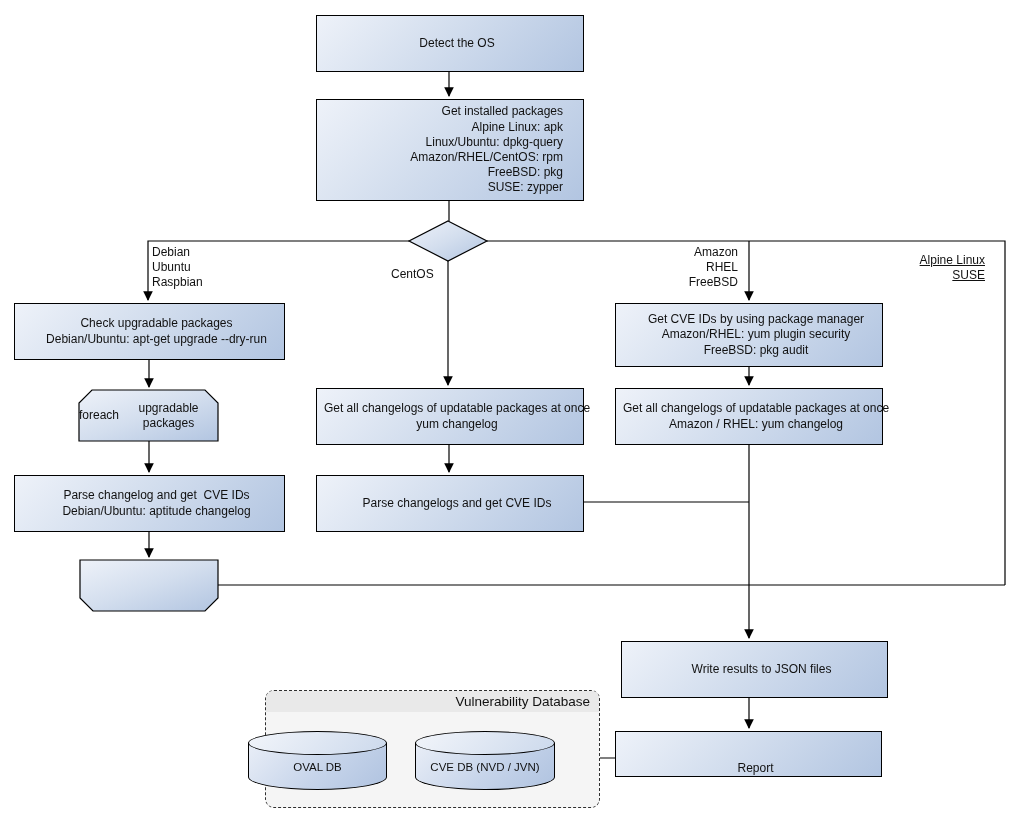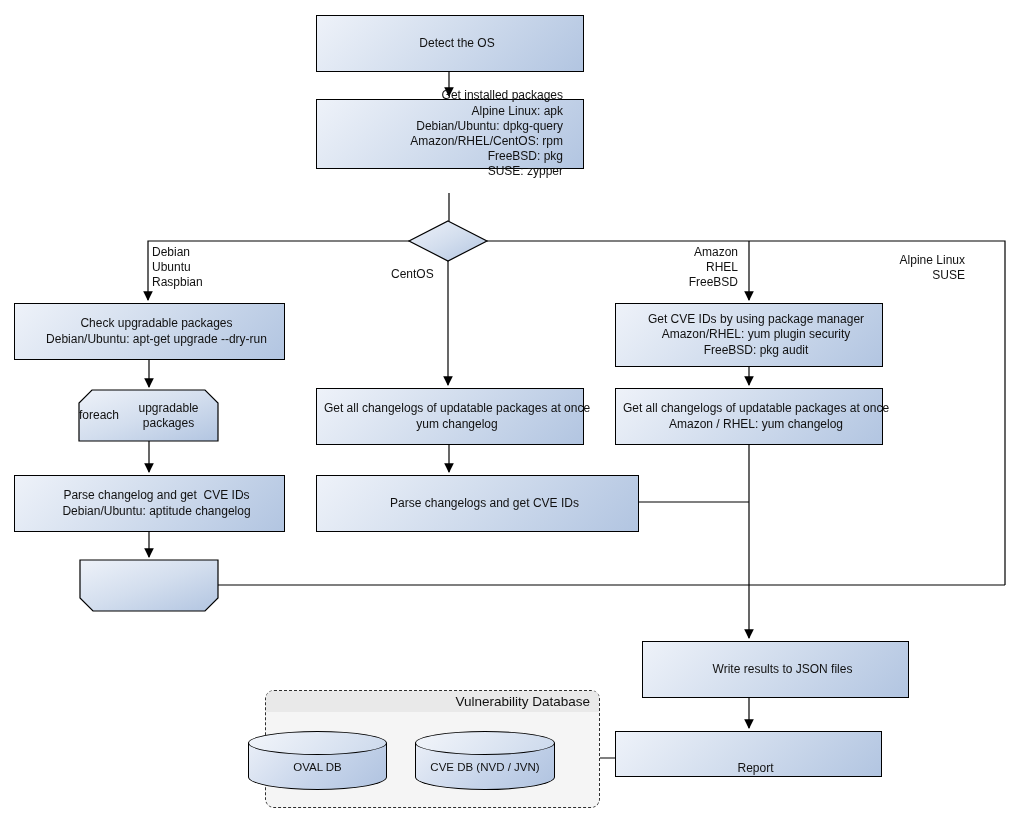--- a/index.html
+++ b/index.html
@@ -108,60 +108,60 @@
 
     <polygon points="448,221 487,241 448,261 409,241" fill="url(#nodeGrad)" stroke="#000000" stroke-width="1.2"></polygon>
     <polygon points="92,390 205,390 218,403 218,441 79,441 79,403" fill="url(#nodeGrad)" stroke="#000000" stroke-width="1.2"></polygon>
     <polygon points="80,560 218,560 218,598 205,611 93,611 80,598" fill="url(#nodeGrad)" stroke="#000000" stroke-width="1.2"></polygon>
   </svg>
 
   <div class="node" style="left:316px;top:15px;width:268px;height:57px;">
     <span>Detect the OS</span>
   </div>
 
-  <div class="node align-right" style="left:316px;top:99px;width:268px;height:70px;line-height:15.2px;">
+  <div class="node align-right" style="left:316px;top:99px;width:268px;height:102px;line-height:15.2px;">
     <span>Get installed packages</span>
     <span>Alpine Linux: apk</span>
-    <span>Debian/Ubuntu: dpkg-query</span>
+    <span>Linux/Ubuntu: dpkg-query</span>
     <span>Amazon/RHEL/CentOS: rpm</span>
     <span>FreeBSD: pkg</span>
     <span>SUSE: zypper</span>
   </div>
 
   <div class="node" style="left:14px;top:475px;width:271px;height:57px;">
     <span>Parse changelog and get  CVE IDs</span>
     <span>Debian/Ubuntu: aptitude changelog</span>
   </div>
 
   <div class="node" style="left:14px;top:303px;width:271px;height:57px;">
     <span>Check upgradable packages</span>
     <span>Debian/Ubuntu: apt-get upgrade --dry-run</span>
   </div>
 
   <div class="node" style="left:316px;top:388px;width:268px;height:57px;">
     <span>Get all changelogs of updatable packages at once</span>
     <span>yum changelog</span>
   </div>
 
-  <div class="node" style="left:316px;top:475px;width:323px;height:57px;">
+  <div class="node" style="left:316px;top:475px;width:268px;height:57px;">
     <span>Parse changelogs and get CVE IDs</span>
   </div>
 
   <div class="node" style="left:615px;top:303px;width:268px;height:64px;">
     <span>Get CVE IDs by using package manager</span>
     <span>Amazon/RHEL: yum plugin security</span>
     <span>FreeBSD: pkg audit</span>
   </div>
 
   <div class="node" style="left:615px;top:388px;width:268px;height:57px;">
     <span>Get all changelogs of updatable packages at once</span>
     <span>Amazon / RHEL: yum changelog</span>
   </div>
 
-  <div class="node" style="left:642px;top:641px;width:267px;height:57px;">
+  <div class="node" style="left:621px;top:641px;width:267px;height:57px;">
     <span>Write results to JSON files</span>
   </div>
 
   <div class="node" style="left:615px;top:731px;width:267px;height:46px;justify-content:flex-end;">
     <span>Report</span>
   </div>
 
   <div class="shape-label" style="left:79px;top:390px;width:139px;height:51px;">
     <span>foreach</span>
     <span>upgradable  packages</span>
@@ -173,21 +173,21 @@
     <span>Raspbian</span>
   </div>
   <div class="edge-label center" style="left:391px;top:267px;width:50px;">
     <span>CentOS</span>
   </div>
   <div class="edge-label right" style="left:660px;top:245px;width:78px;">
     <span>Amazon</span>
     <span>RHEL</span>
     <span>FreeBSD</span>
   </div>
-  <div class="edge-label right" style="left:860px;top:253px;width:105px;">
+  <div class="edge-label right" style="left:880px;top:253px;width:105px;text-decoration:underline;">
     <span>Alpine Linux</span>
     <span>SUSE</span>
   </div>
 
   <div class="group">
     <div class="group-header">Vulnerability Database</div>
   </div>
 
   <div class="cylinder" style="left:415px;top:731px;width:140px;height:59px;">
     <div class="cyl-body"></div>

